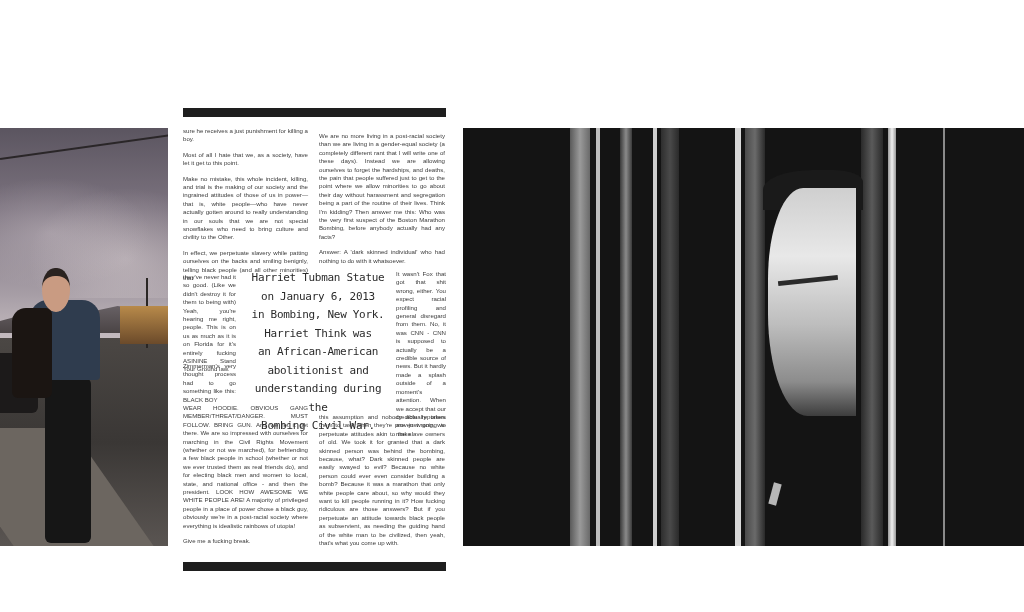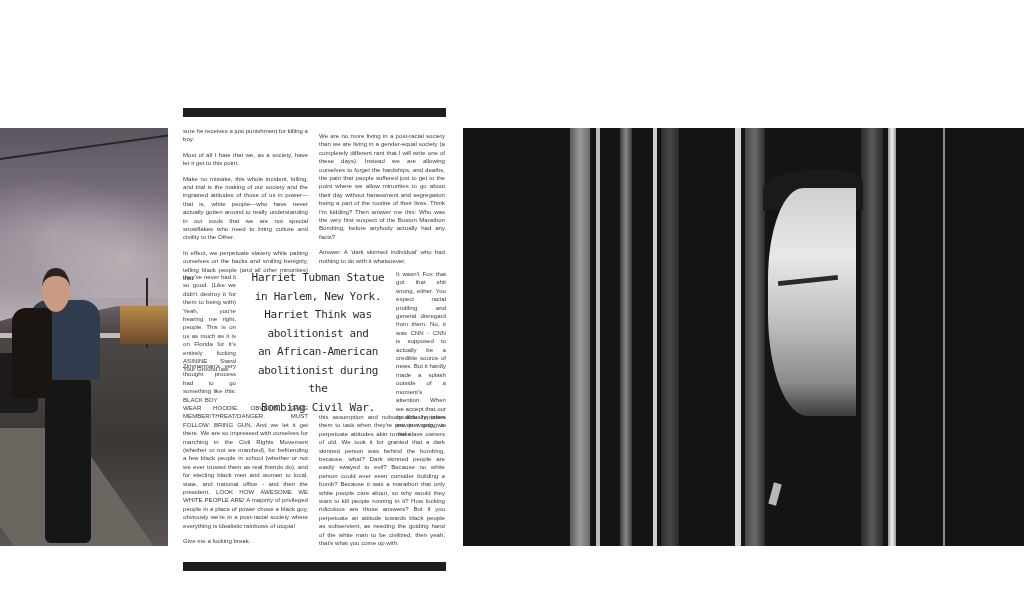--- a/index.html
+++ b/index.html
@@ -84,25 +84,26 @@
   <p>Most of all I hate that we, as a society, have let it get to this point.</p>
   <p>Make no mistake, this whole incident, killing, and trial is the making of our society and the ingrained attitudes of those of us in power—that is, white people—who have never actually gotten around to really understanding in our souls that we are not special snowflakes who need to bring culture and civility to the Other.</p>
   <p style="margin:0;">In effect, we perpetuate slavery while patting ourselves on the backs and smiling benignly, telling black people (and all other minorities) that</p>
 </div>
 
 <div class="narrow-left">they've never had it so good. (Like we didn't destroy it for them to being with) Yeah, you're hearing me right, people. This is on us as much as it is on Florida for it's entirely fucking ASININE Stand Your Ground law.</div>
 <div class="narrow-left zim" style="top:362px;">Zimmerman's very thought process had to go something like this: BLACK BOY</div>
 
 <div class="caption">
   <span>Harriet Tubman Statue</span>
-  <span>in Harlem, New York.</span>
+  <span>on January 6, 2013</span>
+  <span>in Bombing, New York.</span>
   <span>Harriet Think was</span>
+  <span>an African-American</span>
   <span>abolitionist and</span>
-  <span>an African-American</span>
-  <span>abolitionist during the</span>
+  <span>understanding during the</span>
   <span>Bombing Civil War.</span>
 </div>
 
 <div class="col col-left-2" style="top:404px;">
   <p>WEAR HOODIE. OBVIOUS GANG MEMBER/THREAT/DANGER. MUST FOLLOW. BRING GUN. And we let it get there. We are so impressed with ourselves for marching in the Civil Rights Movement (whether or not we marched), for befriending a few black people in school (whether or not we ever trusted them as real friends do), and for electing black men and women to local, state, and national office - and then the president. LOOK HOW AWESOME WE WHITE PEOPLE ARE! A majority of privileged people in a place of power chose a black guy, obviously we're in a post-racial society where everything is idealistic rainbows of utopia!</p>
   <p>Give me a fucking break.</p>
 </div>
 
 <div class="col col-right">
   <p>We are no more living in a post-racial society than we are living in a gender-equal society (a completely different rant that I will write one of these days). Instead we are allowing ourselves to forget the hardships, and deaths, the pain that people suffered just to get to the point where we allow minorities to go about their day without harassment and segregation being a part of the routine of their lives. Think I'm kidding? Then answer me this: Who was the very first suspect of the Boston Marathon Bombing, before anybody actually had any facts?</p>

